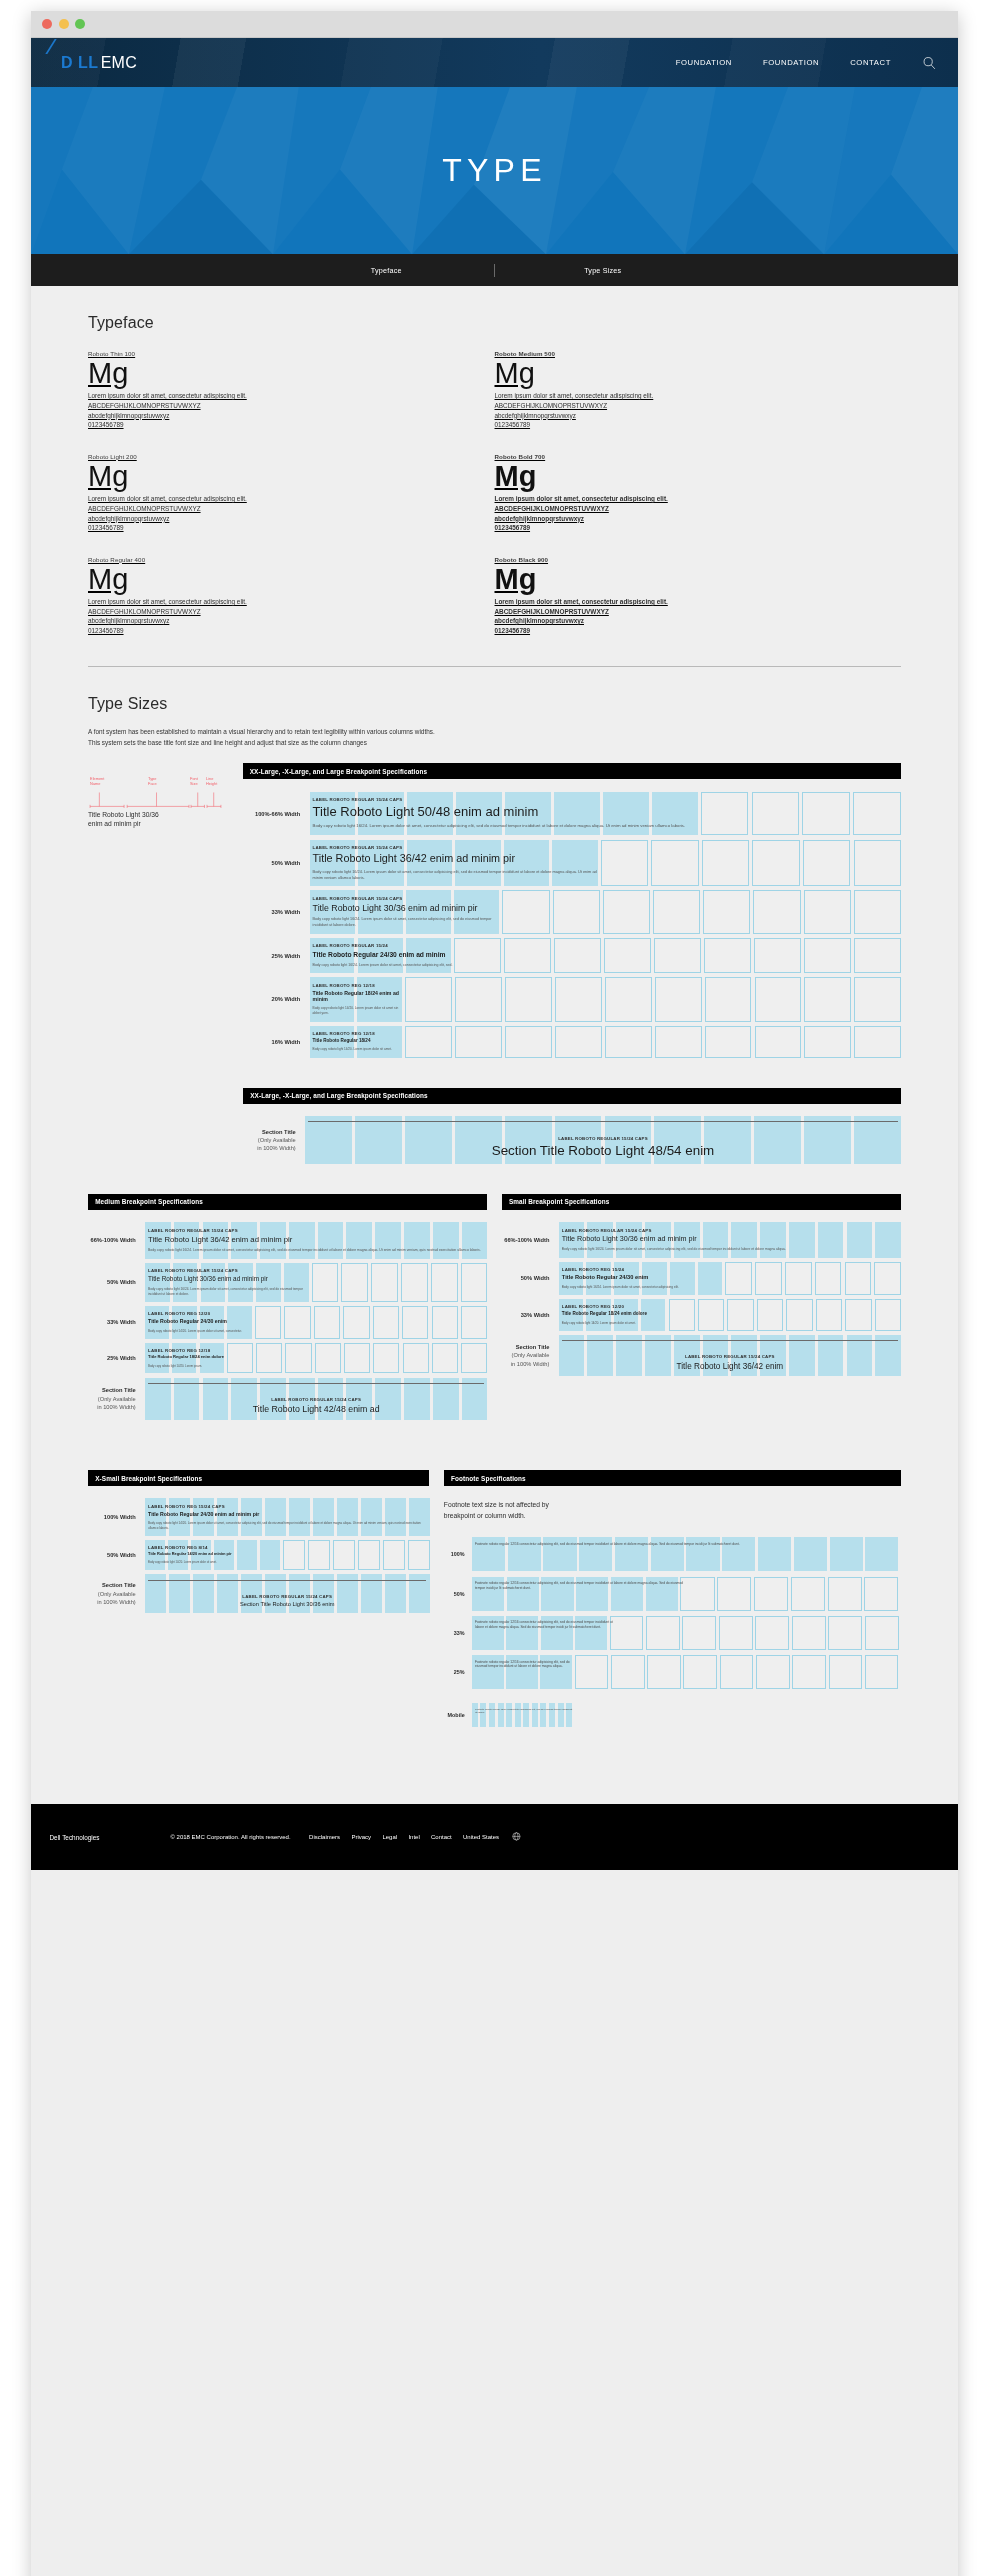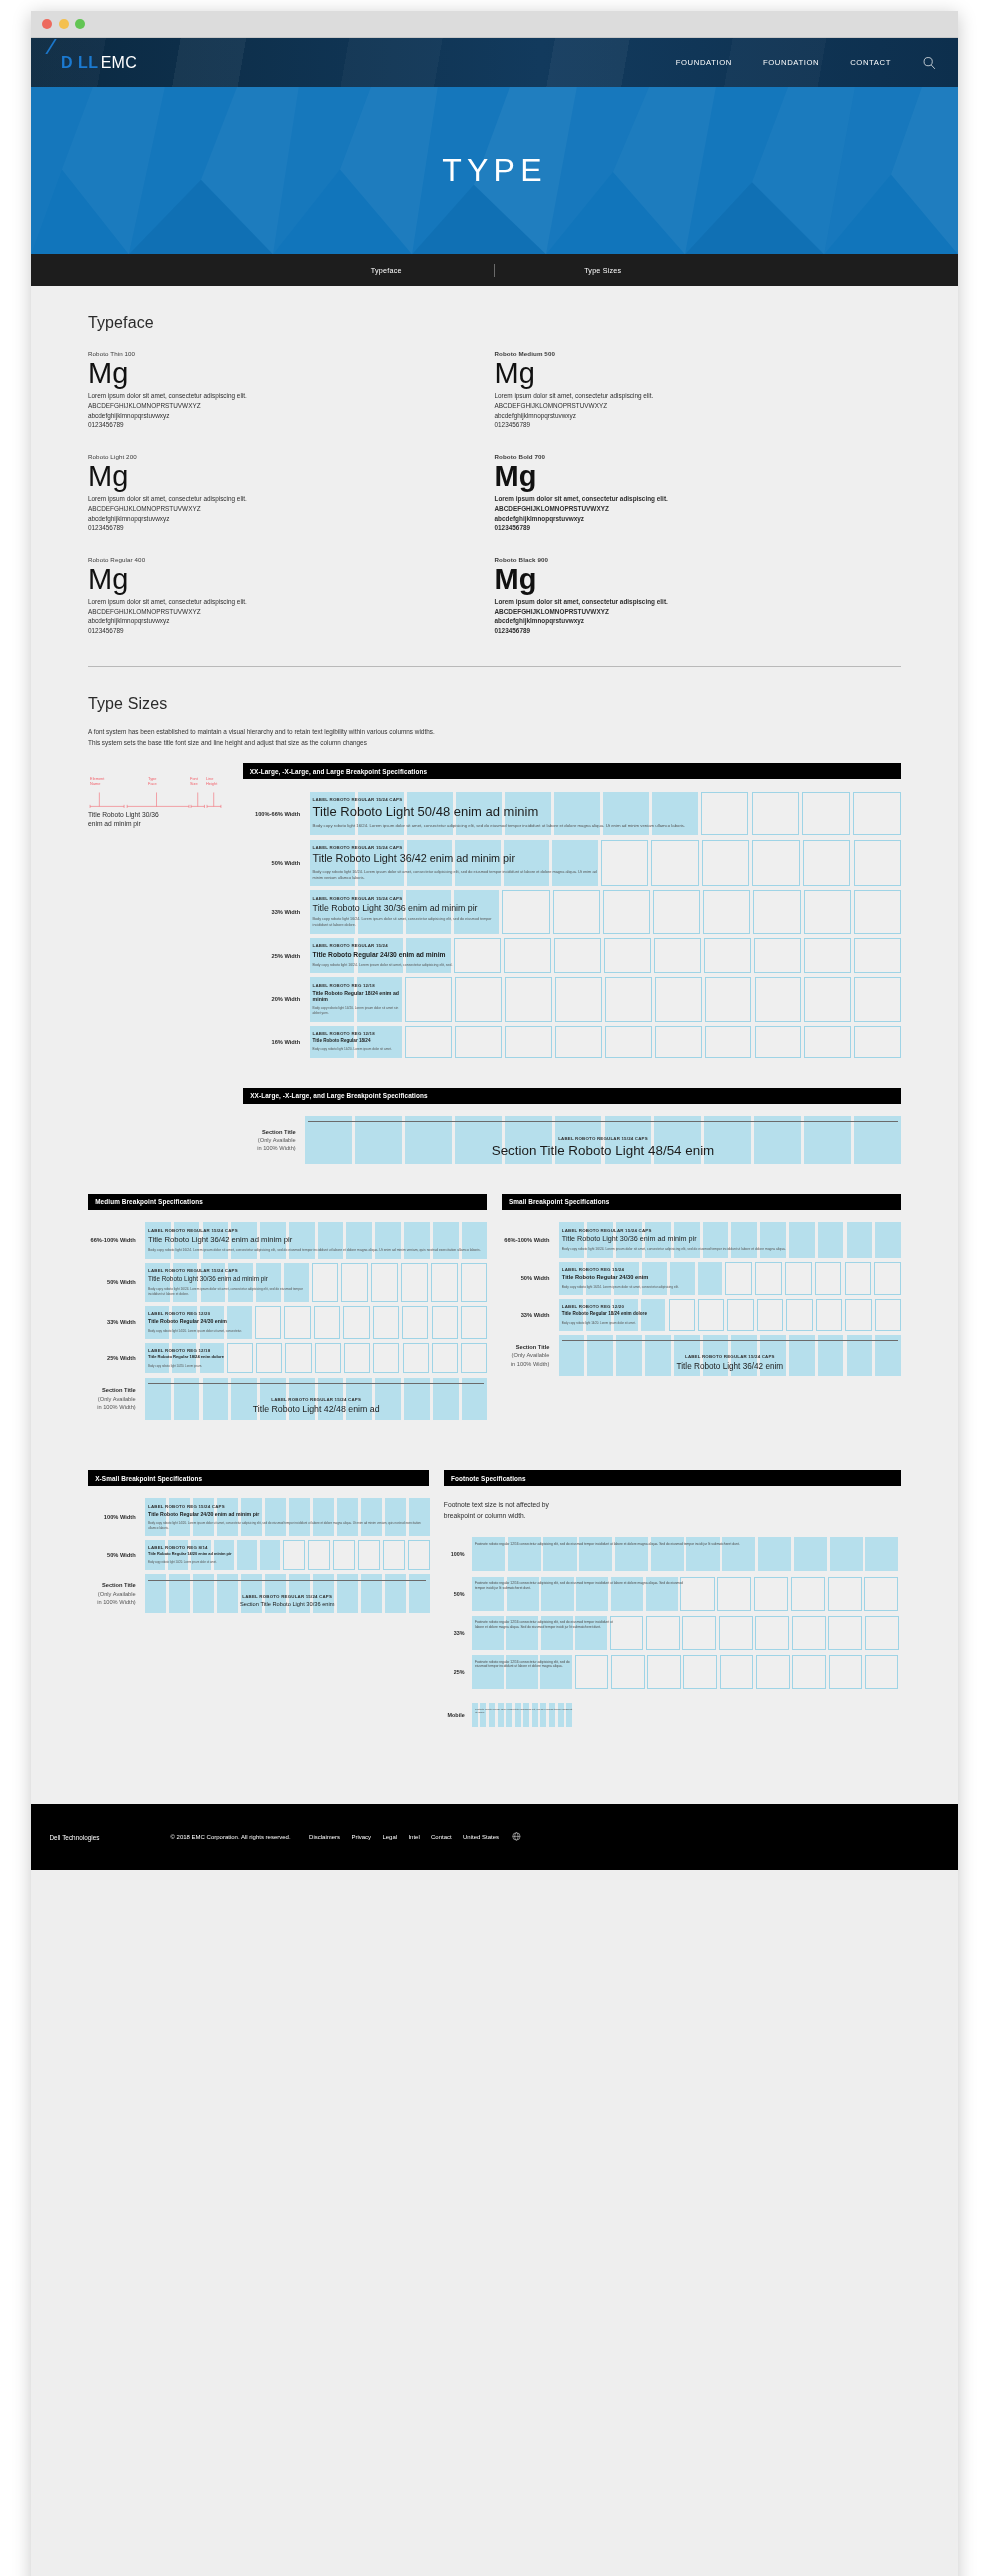--- a/index.html
+++ b/index.html
@@ -77,21 +77,21 @@
   .page { background:#efefef; padding:0 0 0 0; }
   .wrap { padding:0 57px; }
 
   h2.section-h {
     font-size:16px; font-weight:300; color:#2b2b2b; letter-spacing:0.1px;
     padding-top:28px;
   }
 
   
   .tf-grid { display:flex; flex-wrap:wrap; margin-top:17.5px; }
-  .tf-cell { width:50%; margin-bottom:23px; padding-right:31px; }
+  .tf-cell { width:50%; margin-bottom:23px; padding-right:31px;text-decoration:underline; }
   .tf-name { font-size:6.2px; color:#3a3a3a; letter-spacing:0.1px; margin-bottom:1px; }
   .tf-mg { font-size:29px; line-height:1.05; color:#111; margin-bottom:3.1px; }
   .tf-lines { font-size:6.4px; line-height:1.5; color:#2e2e2e; }
 
   hr.rule { border:none; border-top:0.5px solid #b9b9b9; margin:7.2px 0 0 0; }
 
   .intro-p { font-size:6.4px; line-height:1.75; color:#333; margin-top:13.4px; max-width:608px;}
 
   
   .legend { position:relative; width:139px; margin-top:27px; }

